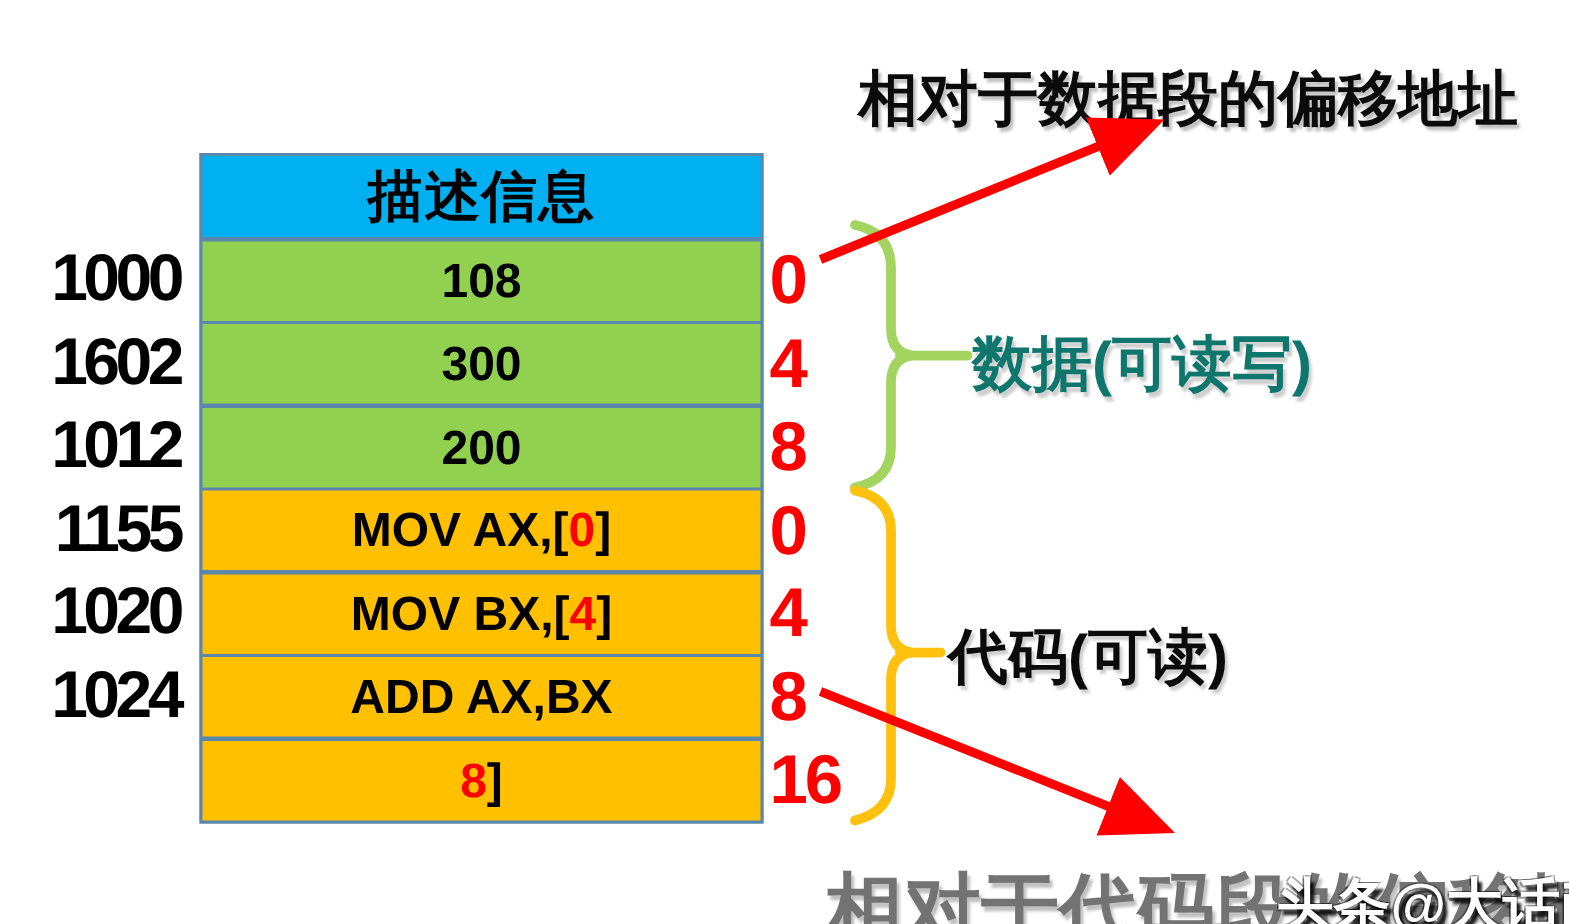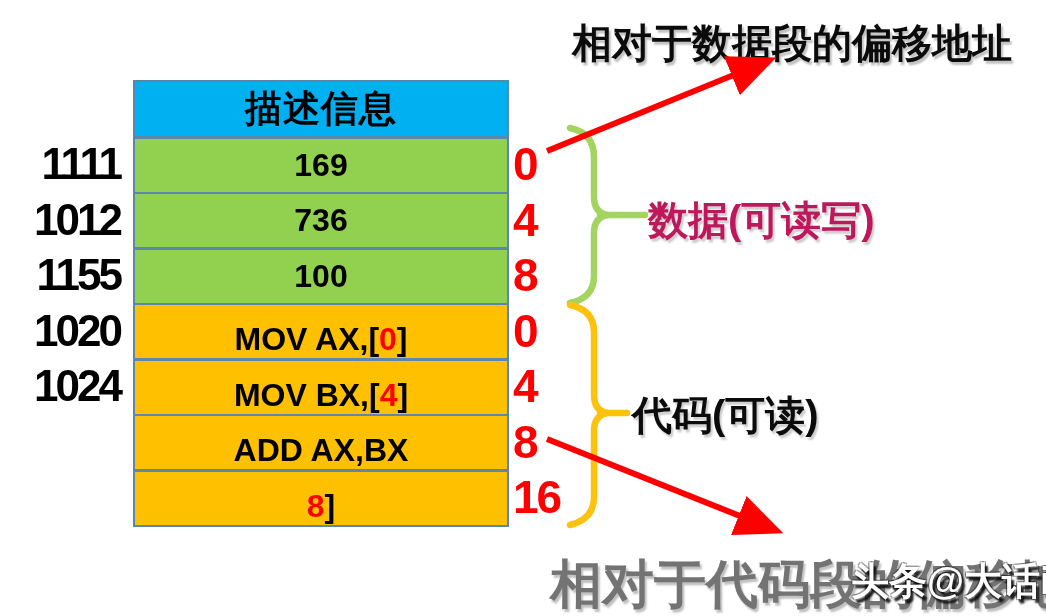--- a/index.html
+++ b/index.html
@@ -2,40 +2,40 @@
 <html style="--header-bg: #00b0f0; --data-bg: #92d050; --code-bg: #ffc000; --border: #5b87ad; --red: #ff0000; --brace-green: #a2d45f; --brace-orange: #fec10d;"><head>
 <meta charset="utf-8">
 <style>
   html, body { margin:0; padding:0; }
   body {
     width:1046px; height:616px; position:relative; overflow:hidden;
     background:#ffffff;
     font-family:"Liberation Sans", "DejaVu Sans", sans-serif;
     font-weight:bold;
   }
-  .stage { position:absolute; inset:0; }
+  .stage { position:absolute; inset:0;margin-top:22px; }
 
   
   .table-box {
     position:absolute; left:133px; top:80px; width:376px;
     border:2.5px solid var(--border); box-sizing:border-box;
     background:var(--border);
   }
   .header-cell {
     height:54px; background:var(--header-bg);
     display:flex; align-items:center; justify-content:center;
     font-size:37px; color:#000; letter-spacing:1px;
   }
   .mem-cell {
     height:53px; margin-top:2.5px;
     display:flex; align-items:center; justify-content:center;
     font-size:32px; color:#000; letter-spacing:0;
   }
   .mem-cell.data { background:var(--data-bg); }
-  .mem-cell.code { background:var(--code-bg);align-items:flex-end; }
+  .mem-cell.code { background:var(--code-bg); }
   .seg-red { color:var(--red); }
 
   
   .addr-col { position:absolute; left:0; top:136.5px; width:120px; }
   .addr {
     height:55.5px; display:flex; align-items:center; justify-content:flex-end;
     font-size:44px; letter-spacing:-3px; color:#000;
   }
 
   
@@ -48,21 +48,21 @@
   
   .title-top {
     position:absolute; left:572px; top:16px; font-size:40px; color:#0b0b0b;
     white-space:nowrap; text-shadow:2px 3px 2px rgba(0,0,0,0.25);
   }
   .title-bottom {
     position:absolute; left:550px; top:550px; font-size:52px; color:#737373;
     white-space:nowrap; text-shadow:2px 3px 2px rgba(0,0,0,0.25); z-index:2;
   }
   .label-data {
-    position:absolute; left:648px; top:193px; font-size:40px; color:#be185d;
+    position:absolute; left:648px; top:193px; font-size:40px; color:#0f766e;
     white-space:nowrap; text-shadow:2px 3px 2px rgba(0,0,0,0.2);
   }
   .label-code {
     position:absolute; left:632px; top:388px; font-size:40px; color:#0b0b0b;
     white-space:nowrap; text-shadow:2px 3px 2px rgba(0,0,0,0.2);text-align:center;
   }
 
   
   .overlay { position:absolute; inset:0; z-index:3; pointer-events:none; }
 
@@ -78,38 +78,39 @@
   }
 </style>
 </head>
 <body>
 
 <div class="stage">
 
   <div class="title-top">相对于数据段的偏移地址</div>
 
   <div class="addr-col">
-      <div class="addr">1111</div>
+      <div class="addr">1000</div>
+      <div class="addr">1602</div>
       <div class="addr">1012</div>
       <div class="addr">1155</div>
       <div class="addr">1020</div>
       <div class="addr">1024</div>
     </div>
 
   <div class="table-box">
     <div class="header-cell">描述信息</div>
 
   <div class="mem-cell data">
-        <span>169</span>
+        <span>108</span>
       </div>
       <div class="mem-cell data">
-        <span>736</span>
+        <span>300</span>
       </div>
       <div class="mem-cell data">
-        <span>100</span>
+        <span>200</span>
       </div>
       <div class="mem-cell code">
         <span>MOV AX,[</span>
         <span class="seg-red">0</span>
         <span>]</span>
       </div>
       <div class="mem-cell code">
         <span>MOV BX,[</span>
         <span class="seg-red">4</span>
         <span>]</span>

